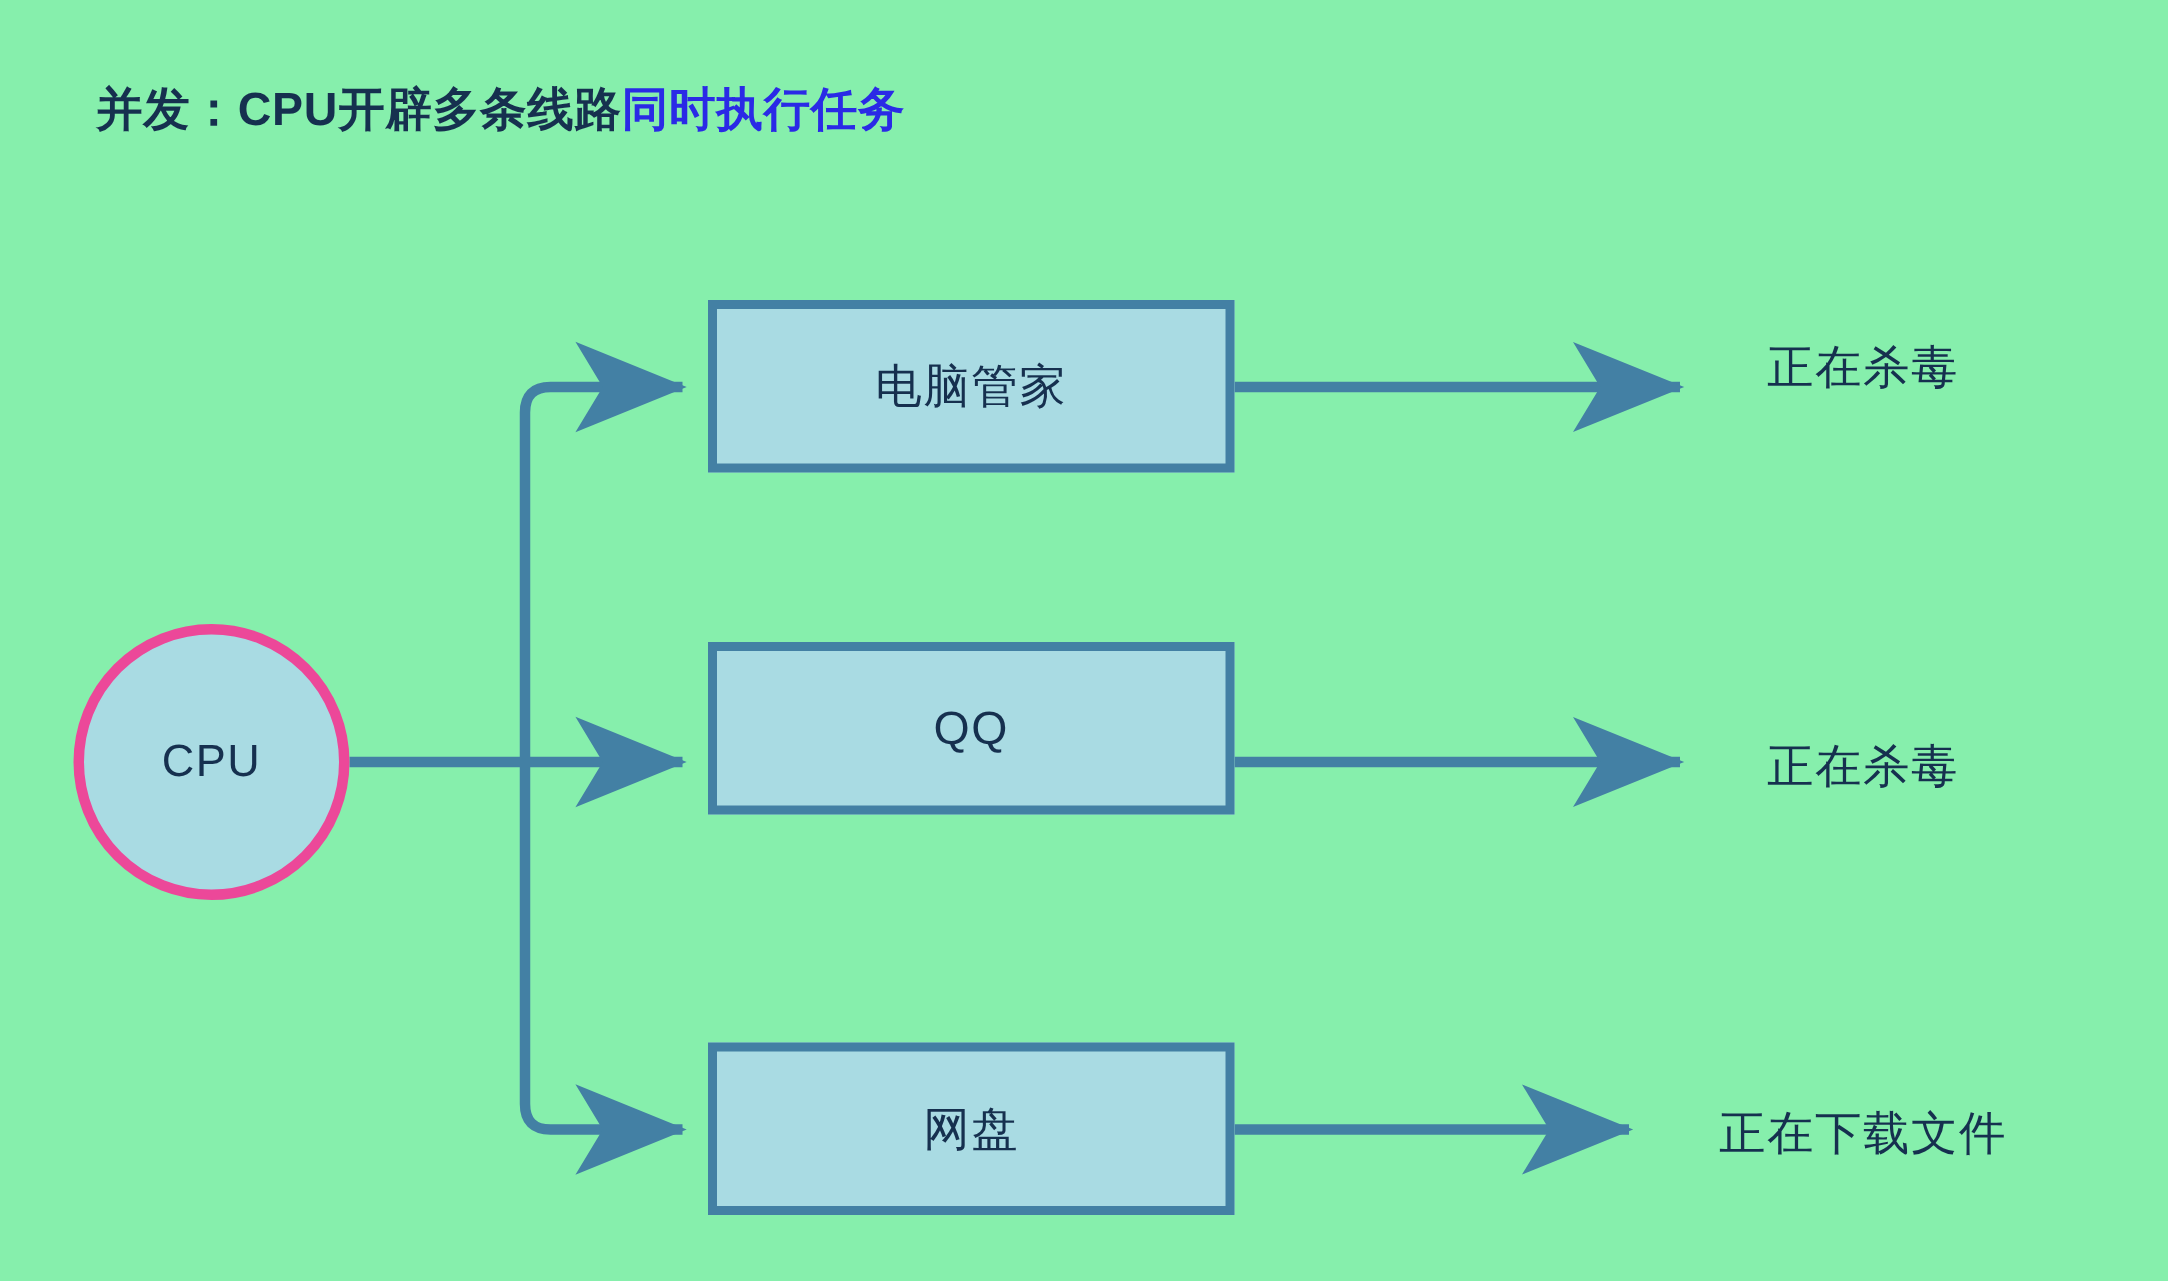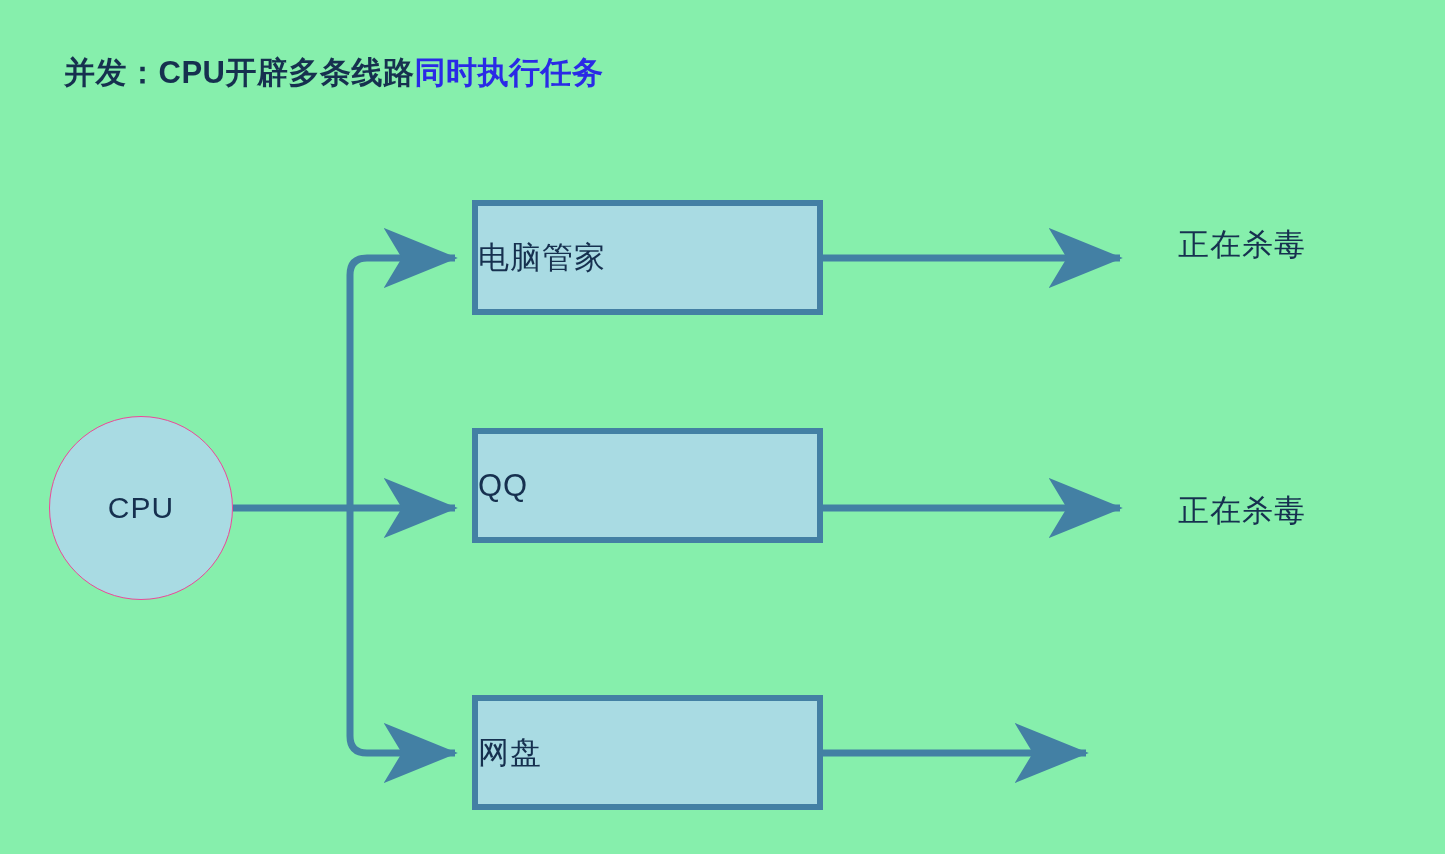--- a/index.html
+++ b/index.html
@@ -41,21 +41,21 @@
     color: #2a2ae6;
   }
   .cpu-node {
     position: absolute;
     left: 49px;
     top: 416px;
     width: 184px;
     height: 184px;
     border-radius: 50%;
     background: #a9dbe3;
-    border: 1px solid #ec4899;
+    border: 7px solid #ec4899;
     box-sizing: border-box;
     display: flex;
     align-items: center;
     justify-content: center;
     z-index: 3;
   }
   .cpu-node .node-label {
     font-size: 30px;
     color: #16304f;
     letter-spacing: 1px;
@@ -63,20 +63,21 @@
   .task-box {
     position: absolute;
     left: 472px;
     width: 351px;
     height: 115px;
     background: #a9dbe3;
     border: 6px solid #4380a4;
     box-sizing: border-box;
     display: flex;
     align-items: center;
+    justify-content: center;
     z-index: 3;
   }
   .task-box .node-label {
     font-size: 31px;
     color: #16304f;
     letter-spacing: 1px;
   }
   #box-0 { top: 200px; }
   #box-1 { top: 428px; }
   #box-2 { top: 695px; }
@@ -130,14 +131,15 @@
   </div>
   <div class="task-box" id="box-1">
     <span class="node-label">QQ</span>
   </div>
   <div class="task-box" id="box-2">
     <span class="node-label">网盘</span>
   </div>
 
   <div class="status-label" id="status-0">正在杀毒</div>
   <div class="status-label" id="status-1">正在杀毒</div>
+  <div class="status-label" id="status-2">正在下载文件</div>
 
 </div>
 
 </body></html>

